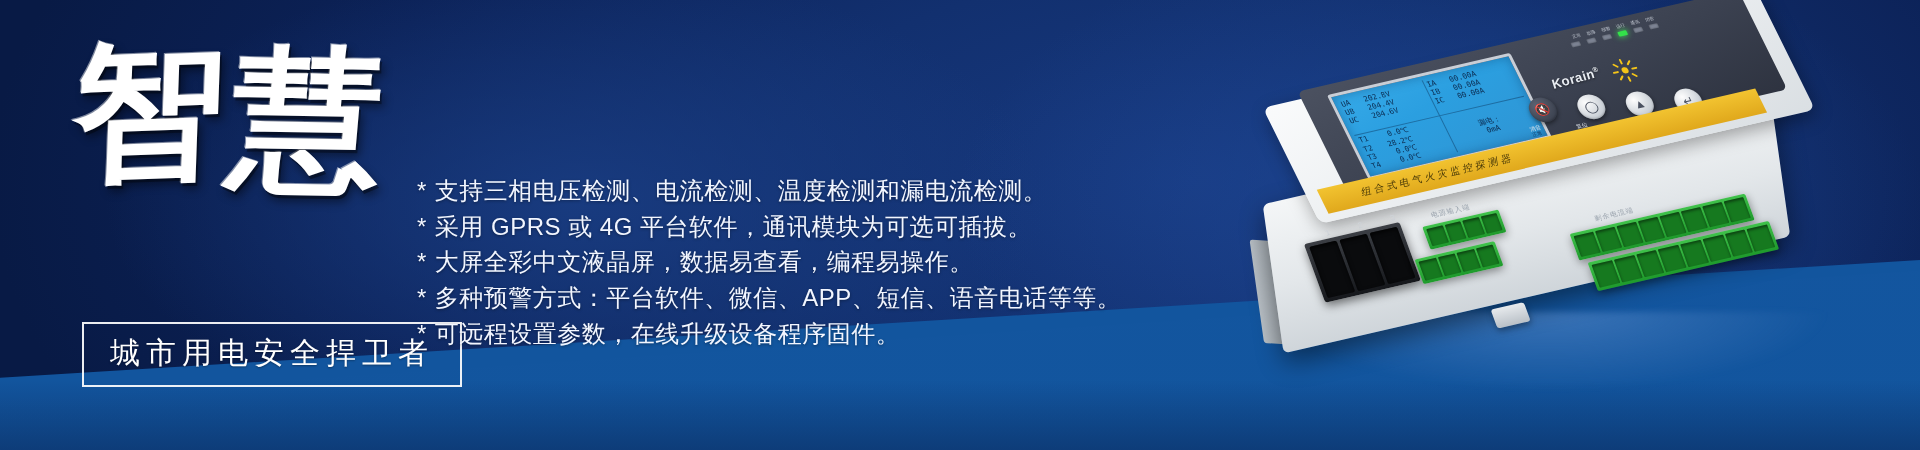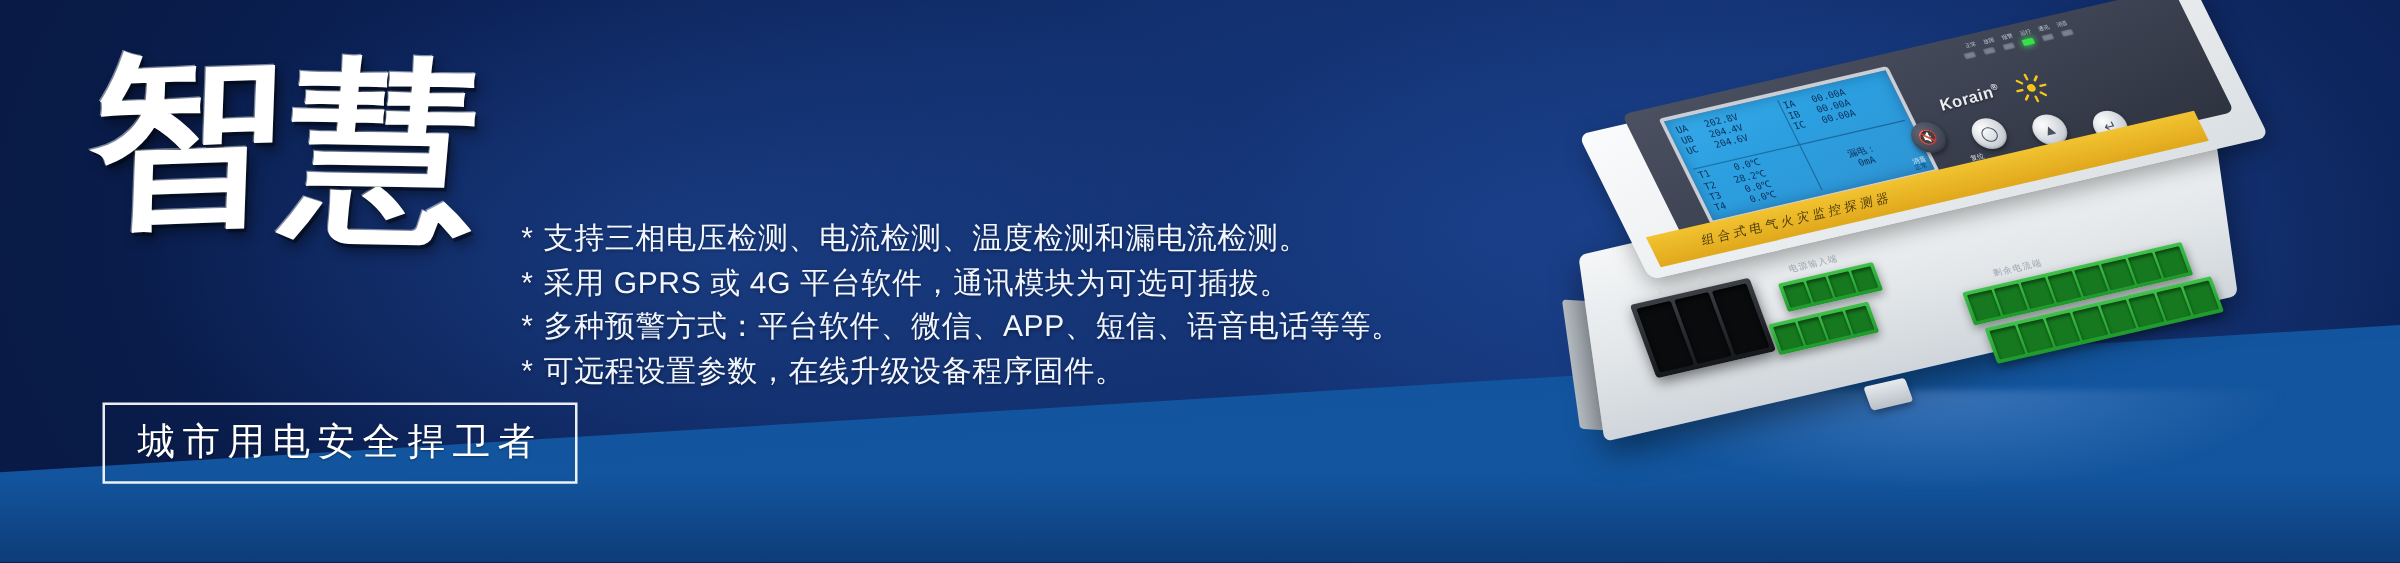--- a/index.html
+++ b/index.html
@@ -266,20 +266,21 @@
   </div>
 
   <div class="tagline-box">
     <div class="tl-text">城市用电安全捍卫者</div>
   </div>
 
 
   <div class="bullets">
     <div class="bullet"><span class="star">*</span><span>支持三相电压检测、电流检测、温度检测和漏电流检测。</span></div>
     <div class="bullet"><span class="star">*</span><span>采用 GPRS 或 4G 平台软件，通讯模块为可选可插拔。</span></div>
+    <div class="bullet"><span class="star">*</span><span>大屏全彩中文液晶屏，数据易查看，编程易操作。</span></div>
     <div class="bullet"><span class="star">*</span><span>多种预警方式：平台软件、微信、APP、短信、语音电话等等。</span></div>
     <div class="bullet"><span class="star">*</span><span>可远程设置参数，在线升级设备程序固件。</span></div>
   </div>
 
   <div id="device">
     <div class="dev-reflect"></div>
     <div class="dev-wrap">
 
       <div class="dev-side"></div>
       <div class="dev-front"></div>

